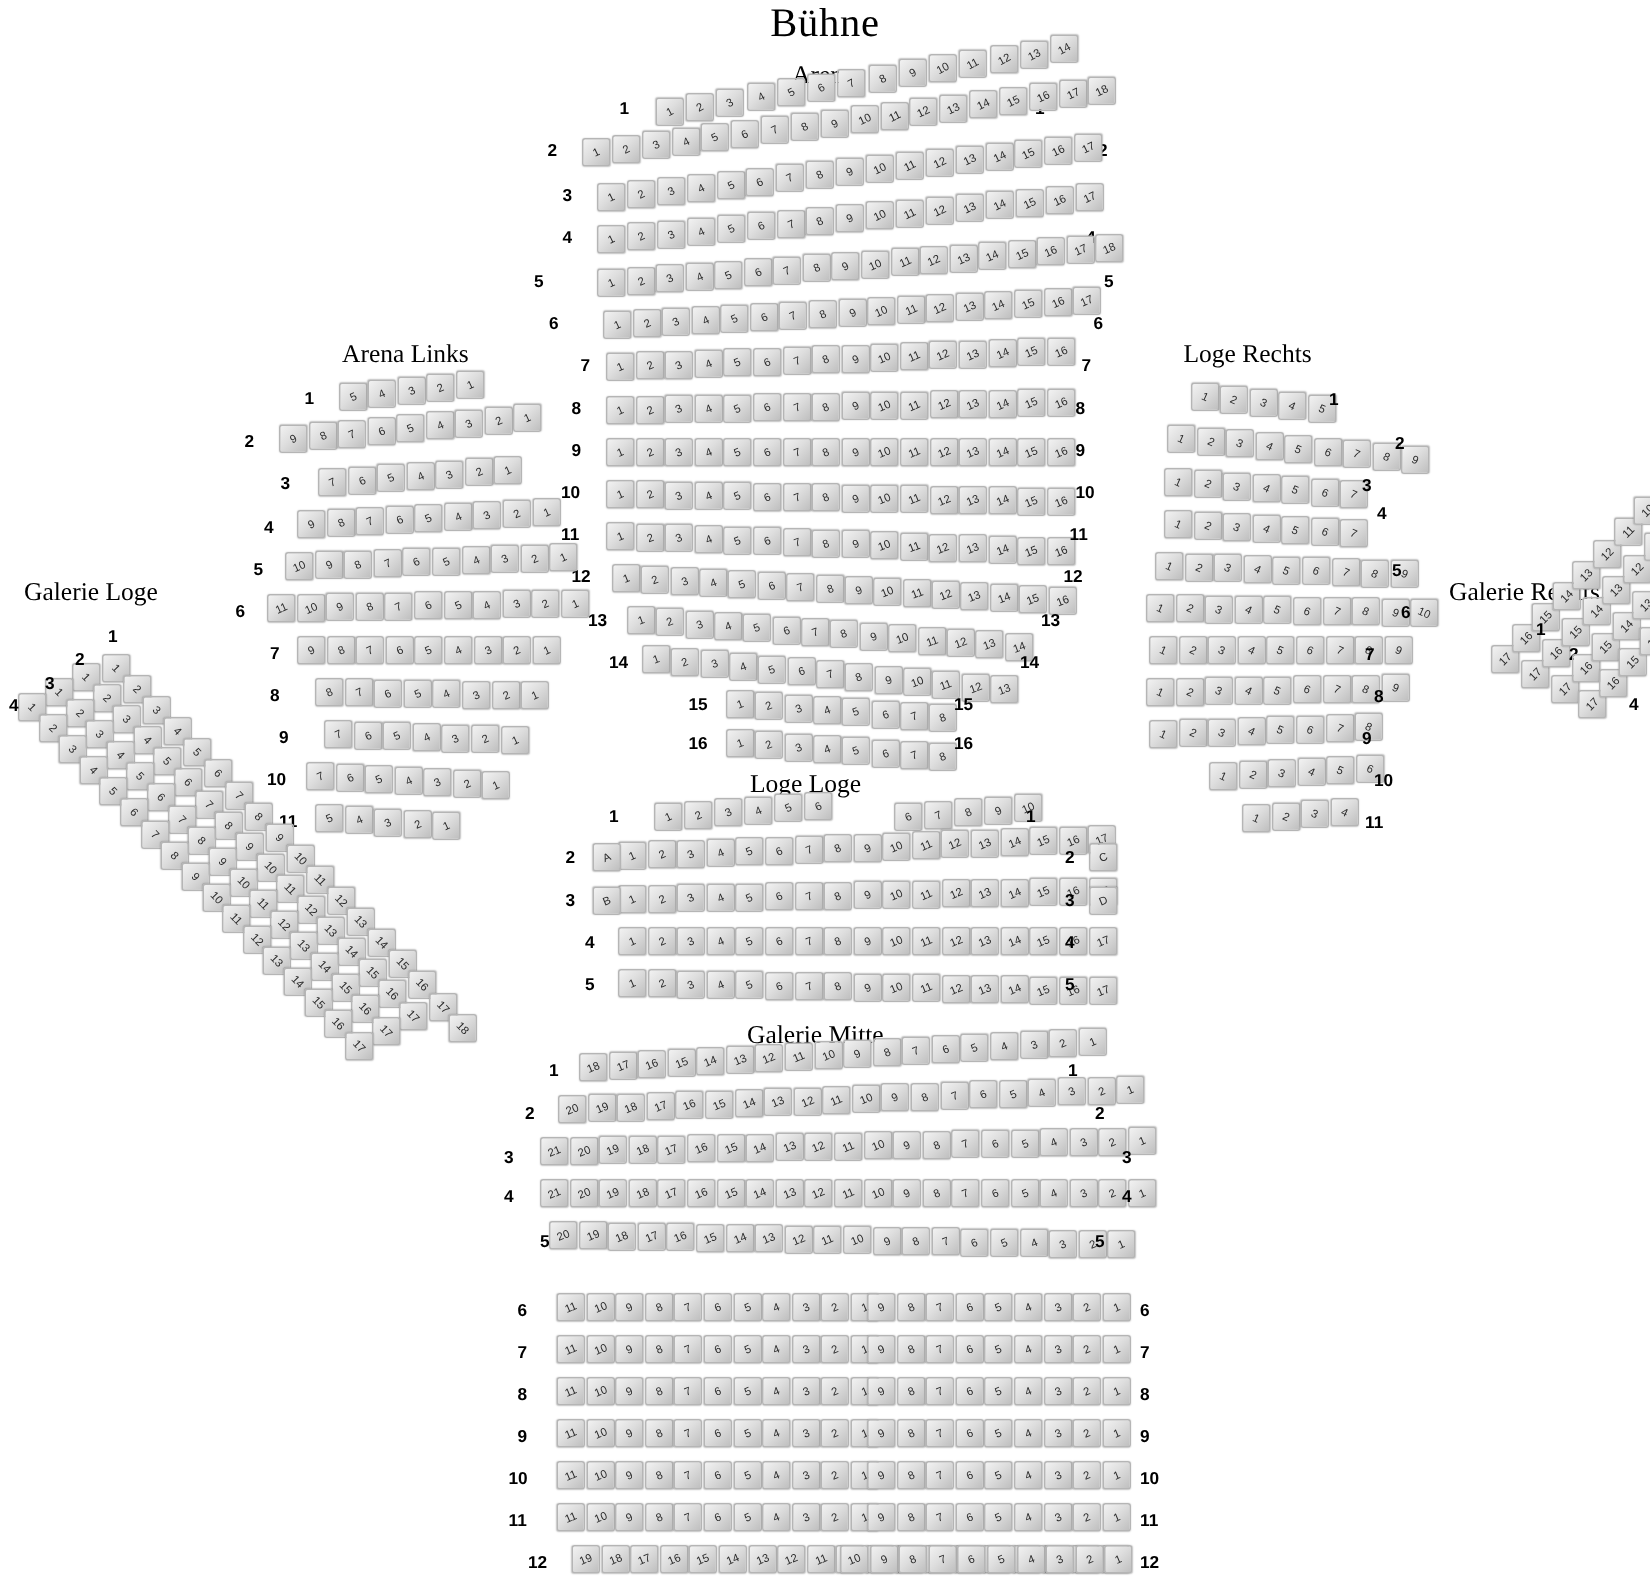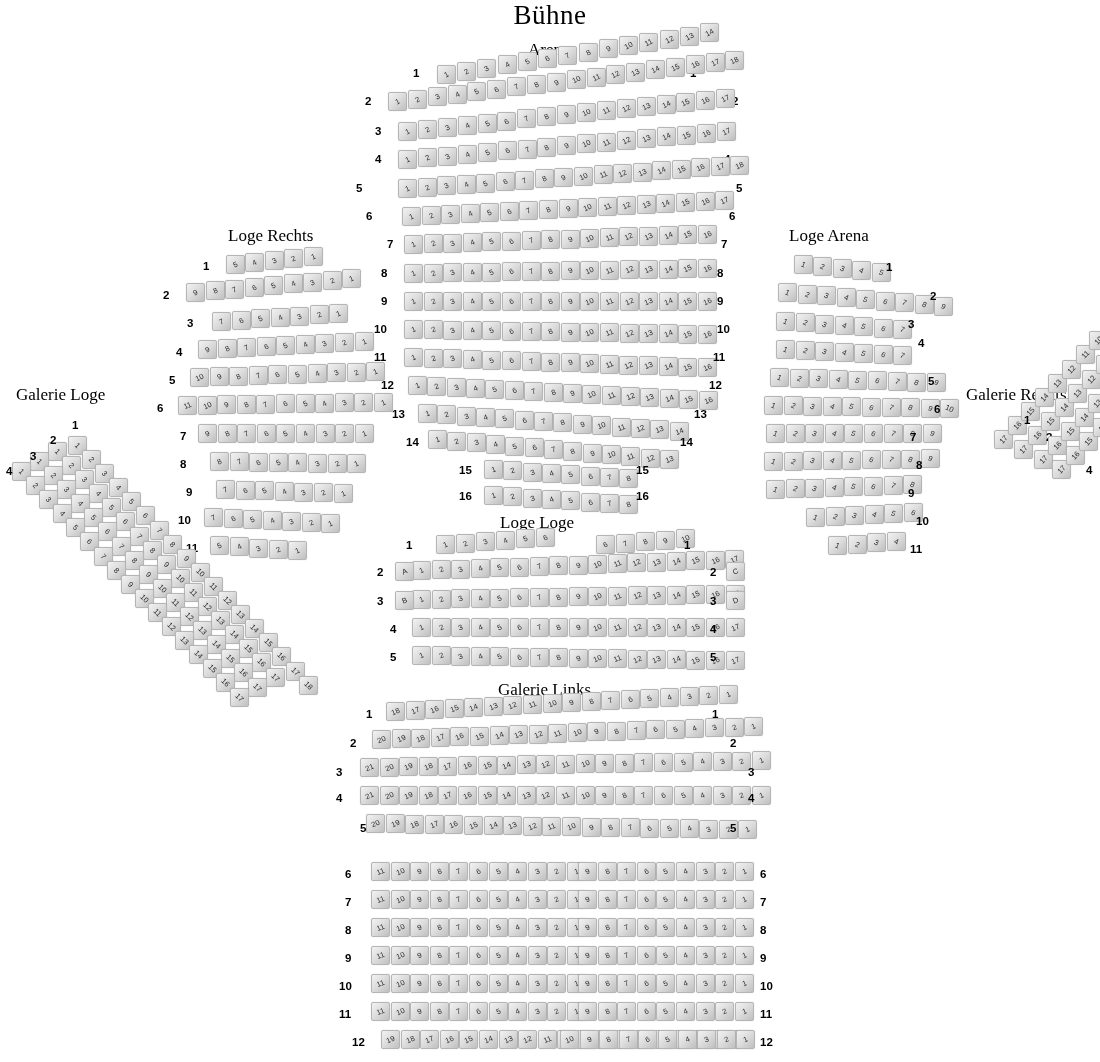--- a/index.html
+++ b/index.html
@@ -1073,21 +1073,21 @@
       <span class="seat-inner" style="transform: rotate(-22deg);">15</span>
     </div>
     <div class="seat" style="left: 705.955px; top: 651.131px;">
       <span class="seat-inner" style="transform: rotate(-22deg);">16</span>
     </div>
     <div class="seat" style="left: 725.552px; top: 651.473px;">
       <span class="seat-inner" style="transform: rotate(-22deg);">17</span>
     </div>
     <div class="row-label" style="left: 390px; top: 651px;">5</div>
     <div class="row-label" style="left: 710px; top: 651px;">5</div>
-    <div class="section-title" style="left: 498px; top: 680px;">Galerie Links</div>
+    <div class="section-title" style="left: 498px; top: 680px;">Galerie Mitte</div>
     <div class="seat" style="left: 386px; top: 702px;">
       <span class="seat-inner" style="transform: rotate(-22deg);">18</span>
     </div>
     <div class="seat" style="left: 405.573px; top: 700.974px;">
       <span class="seat-inner" style="transform: rotate(-22deg);">17</span>
     </div>
     <div class="seat" style="left: 425.146px; top: 699.948px;">
       <span class="seat-inner" style="transform: rotate(-22deg);">16</span>
     </div>
     <div class="seat" style="left: 444.719px; top: 698.923px;">
@@ -1845,21 +1845,21 @@
     <div class="seat" style="left: 697.2px; top: 1030px;">
       <span class="seat-inner" style="transform: rotate(-22deg);">3</span>
     </div>
     <div class="seat" style="left: 716.8px; top: 1030px;">
       <span class="seat-inner" style="transform: rotate(-22deg);">2</span>
     </div>
     <div class="seat" style="left: 736.4px; top: 1030px;">
       <span class="seat-inner" style="transform: rotate(-22deg);">1</span>
     </div>
     <div class="row-label" style="left: 760px; top: 1036px;">12</div>
-    <div class="section-title" style="left: 228px; top: 226px;">Loge Rechts</div>
+    <div class="section-title" style="left: 228px; top: 226px;">Arena Links</div>
     <div class="seat" style="left: 226px; top: 255px;">
       <span class="seat-inner" style="transform: rotate(-24deg);">5</span>
     </div>
     <div class="seat" style="left: 245.493px; top: 252.951px;">
       <span class="seat-inner" style="transform: rotate(-24deg);">4</span>
     </div>
     <div class="seat" style="left: 264.985px; top: 250.902px;">
       <span class="seat-inner" style="transform: rotate(-24deg);">3</span>
     </div>
     <div class="seat" style="left: 284.478px; top: 248.854px;">
@@ -2118,21 +2118,21 @@
     <div class="seat" style="left: 249.105px; top: 538.734px;">
       <span class="seat-inner" style="transform: rotate(-24deg);">3</span>
     </div>
     <div class="seat" style="left: 268.657px; top: 540.102px;">
       <span class="seat-inner" style="transform: rotate(-24deg);">2</span>
     </div>
     <div class="seat" style="left: 288.209px; top: 541.469px;">
       <span class="seat-inner" style="transform: rotate(-24deg);">1</span>
     </div>
     <div class="row-label" style="left: 186px; top: 542px;">11</div>
-    <div class="section-title" style="left: 789px; top: 226px;">Loge Arena</div>
+    <div class="section-title" style="left: 789px; top: 226px;">Loge Rechts</div>
     <div class="seat" style="left: 794px; top: 255px;">
       <span class="seat-inner" style="transform: rotate(24deg);">1</span>
     </div>
     <div class="seat" style="left: 813.493px; top: 257.049px;">
       <span class="seat-inner" style="transform: rotate(24deg);">2</span>
     </div>
     <div class="seat" style="left: 832.985px; top: 259.098px;">
       <span class="seat-inner" style="transform: rotate(24deg);">3</span>
     </div>
     <div class="seat" style="left: 852.478px; top: 261.146px;">

